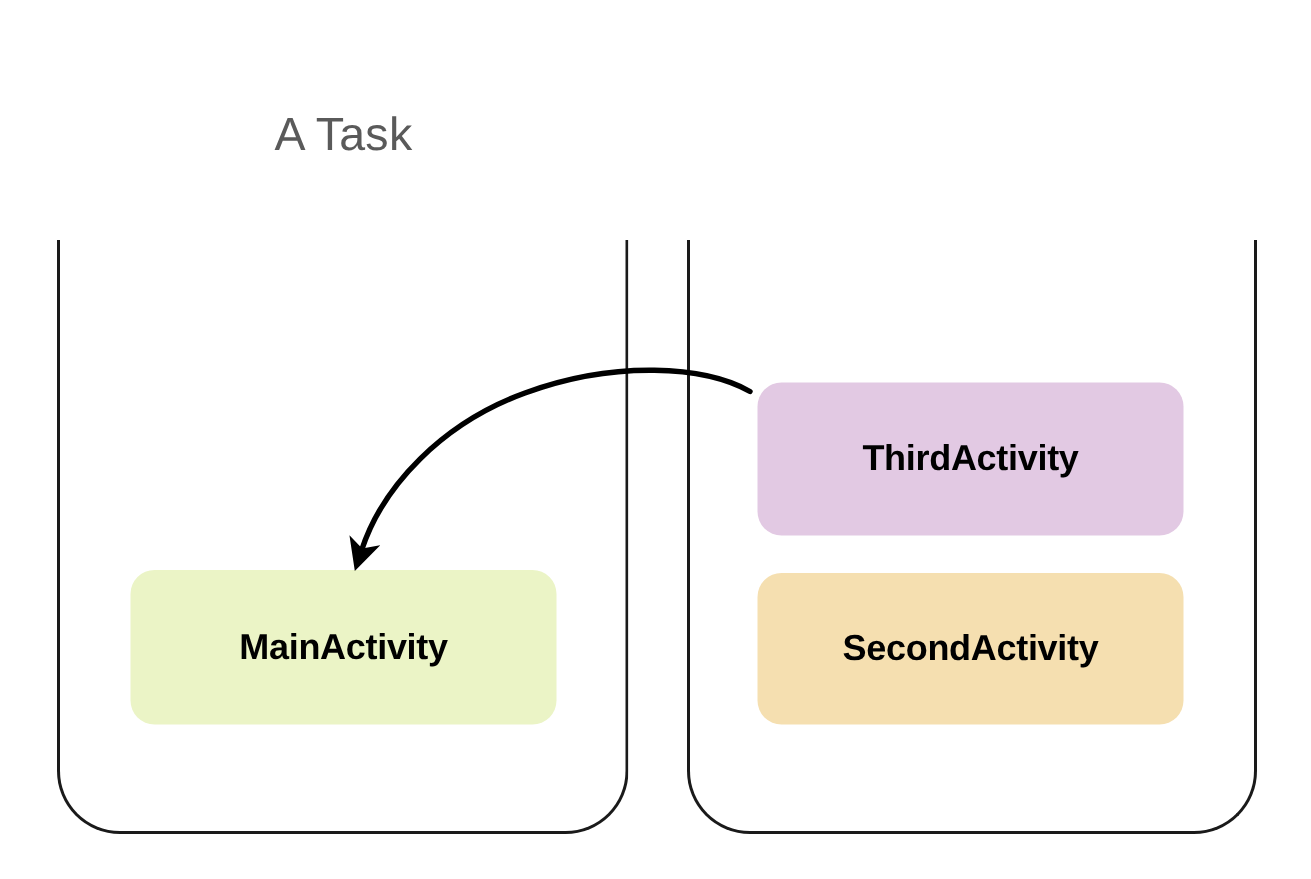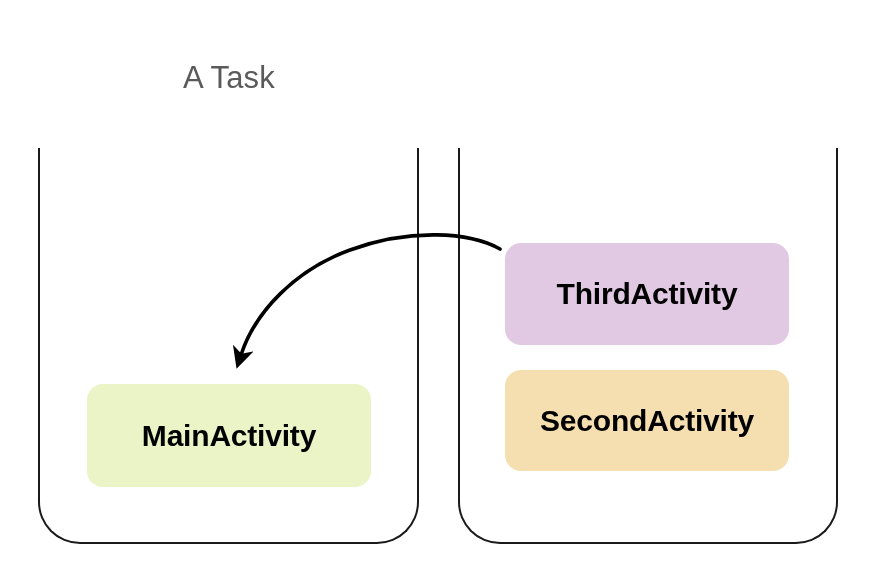--- a/index.html
+++ b/index.html
@@ -11,21 +11,21 @@
     height: 586px;
     background: #ffffff;
     font-family: "Liberation Sans", sans-serif;
     overflow: hidden;
     position: relative;
   }
 
   #canvas {
     position: absolute;
     left: 0;
-    top: 0;
+    top: 12px;
     width: 874px;
     height: 473px;
   }
 
   
   .task-title {
     position: absolute;
     text-align: center;
     color: #5a5a5a;
     font-size: 31px;
@@ -52,29 +52,28 @@
 
   
   .activity-card {
     position: absolute;
     box-sizing: border-box;
     border-radius: 16px;
     display: flex;
     align-items: center;
     justify-content: center;
     color: #000000;
-    font-size: 30px;
+    font-size: 24px;
     font-weight: bold;
     letter-spacing: -0.2px;
     white-space: nowrap;
   }
   #card-main-activity {
     left: 87px;  top: 368px;  width: 284px; height: 103px;
     background: #ebf4c6;
-    margin-top: 16px;
   }
   #card-third-activity {
     left: 505px; top: 243px;  width: 284px; height: 102px;
     background: #e2c9e3;
   }
   #card-second-activity {
     left: 505px; top: 370px;  width: 284px; height: 101px;
     background: #f5dfb0;
     text-align: center;
   }

